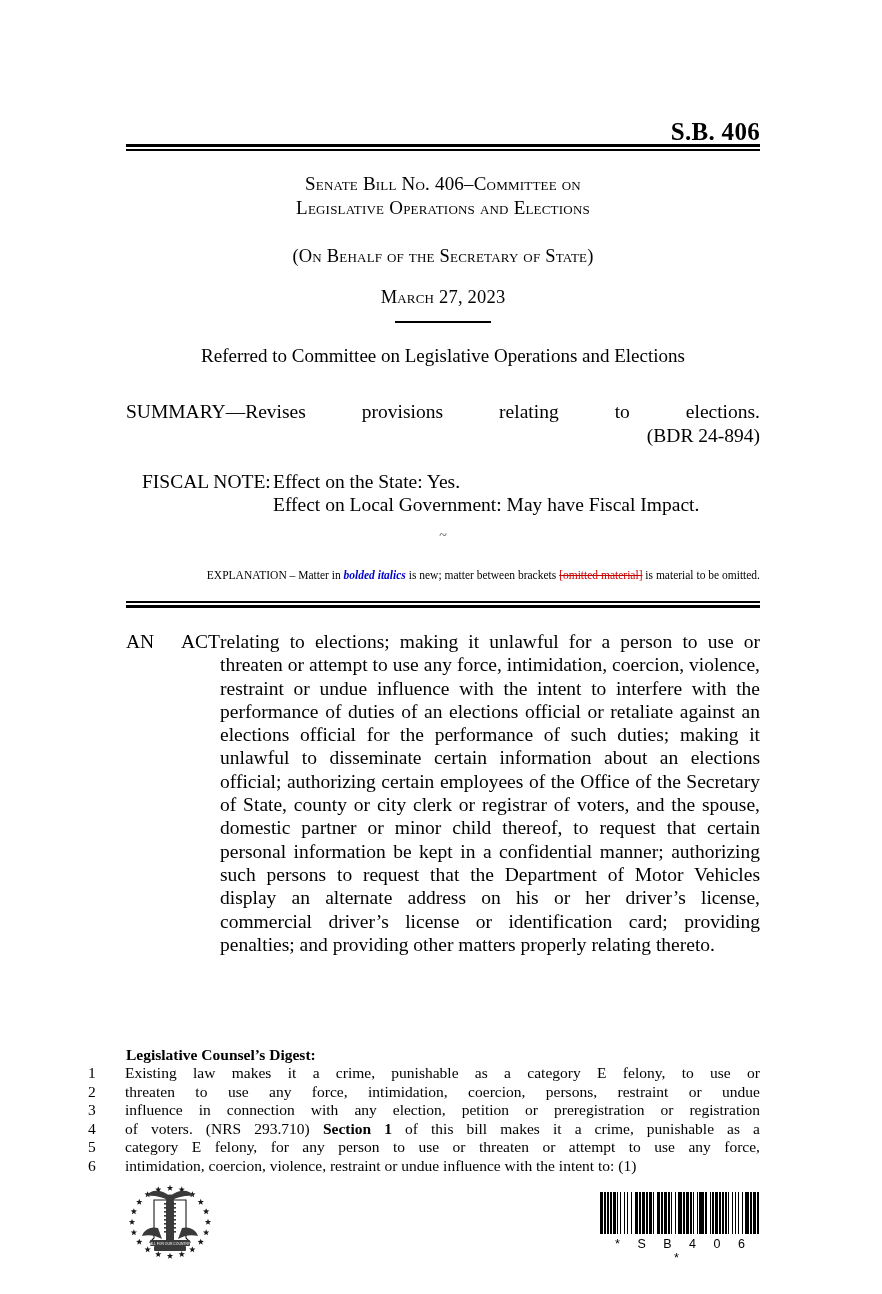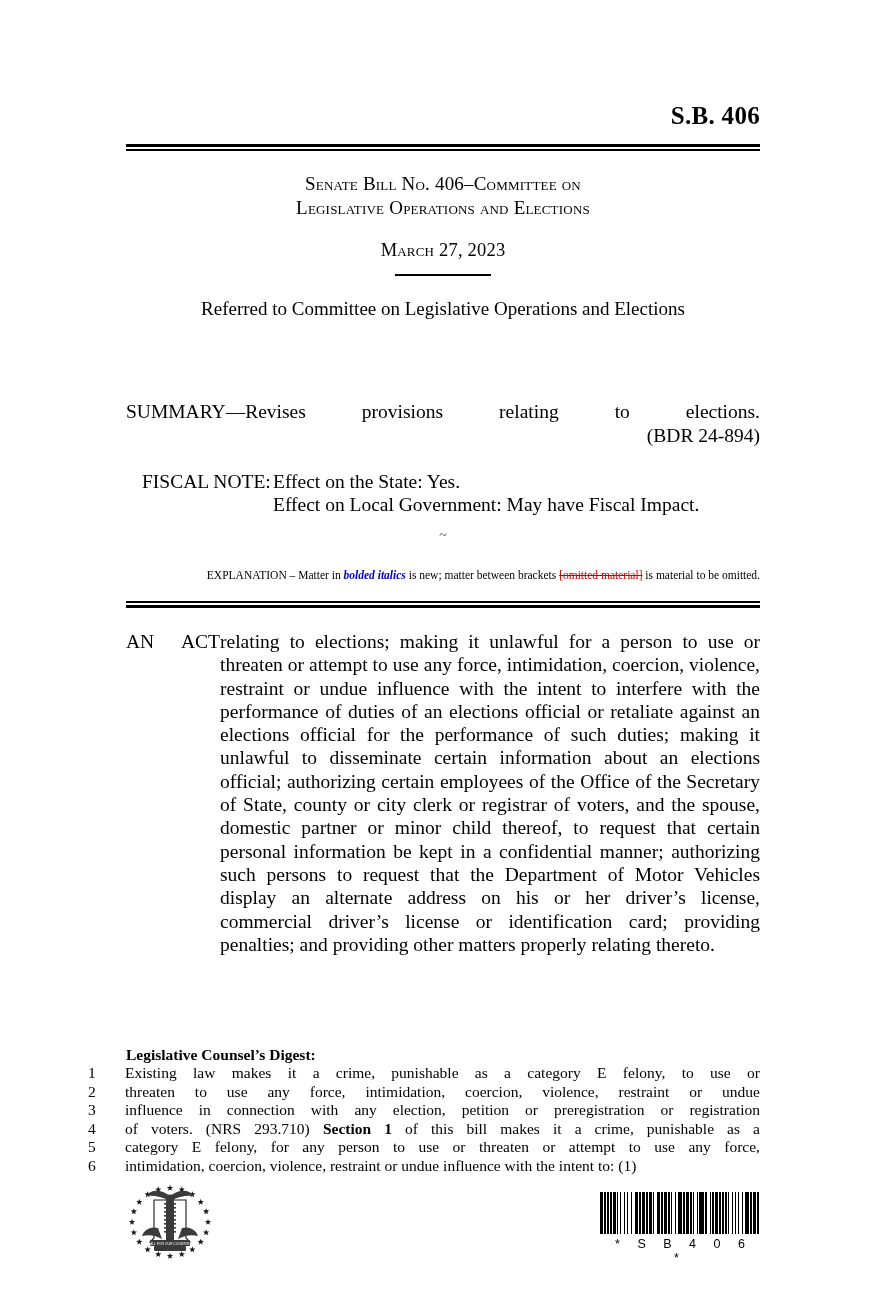--- a/index.html
+++ b/index.html
@@ -20,21 +20,21 @@
     position: absolute;
     left: 0; top: 0;
     width: 882px;
     height: 1294px;
   }
 
   
   .billno {
     position: absolute;
     left: 126px;
-    top: 102px;
+    top: 118px;
     width: 634px;
     text-align: right;
     font-size: 25px;
     font-weight: bold;
     letter-spacing: 0.3px;
   }
 
   
   .rule-top {
     position: absolute;
@@ -266,20 +266,21 @@
 
   <div class="rule-top">
     <div class="thick"></div>
     <div class="gap"></div>
     <div class="thin"></div>
   </div>
 
   <div class="head-block">
     <div class="bill-title smallcaps">Senate Bill No. 406–Committee on</div>
     <div class="bill-title smallcaps">Legislative Operations and Elections</div>
+    <div class="on-behalf smallcaps">(On Behalf of the Secretary of State)</div>
     <div class="bill-date smallcaps">March 27, 2023</div>
     <div class="short-rule"></div>
     <div class="referred">Referred to Committee on Legislative Operations and Elections</div>
   </div>
 
   <div class="summary">
     <div class="body"><span>SUMMARY—</span><span>Revises provisions relating to elections.</span></div>
     <div class="bdr">(BDR 24-894)</div>
   </div>
 
@@ -309,21 +310,21 @@
   </div>
 
   <div class="digest-title">Legislative Counsel’s Digest:</div>
   <div class="digest">
       <div class="digest-row">
         <div class="digest-num">1</div>
         <div class="digest-line first">      Existing law makes it a crime, punishable as a category E felony, to use or</div>
       </div>
       <div class="digest-row">
         <div class="digest-num">2</div>
-        <div class="digest-line">threaten to use any force, intimidation, coercion, violence, restraint or undue</div>
+        <div class="digest-line">threaten to use any force, intimidation, coercion, persons, restraint or undue</div>
       </div>
       <div class="digest-row">
         <div class="digest-num">3</div>
         <div class="digest-line">influence in connection with any election, petition or preregistration or registration</div>
       </div>
       <div class="digest-row">
         <div class="digest-num">4</div>
         <div class="digest-line"><span>of voters. (NRS 293.710) </span><b>Section 1</b><span> of this bill makes it a crime, punishable as a</span></div>
       </div>
       <div class="digest-row">

